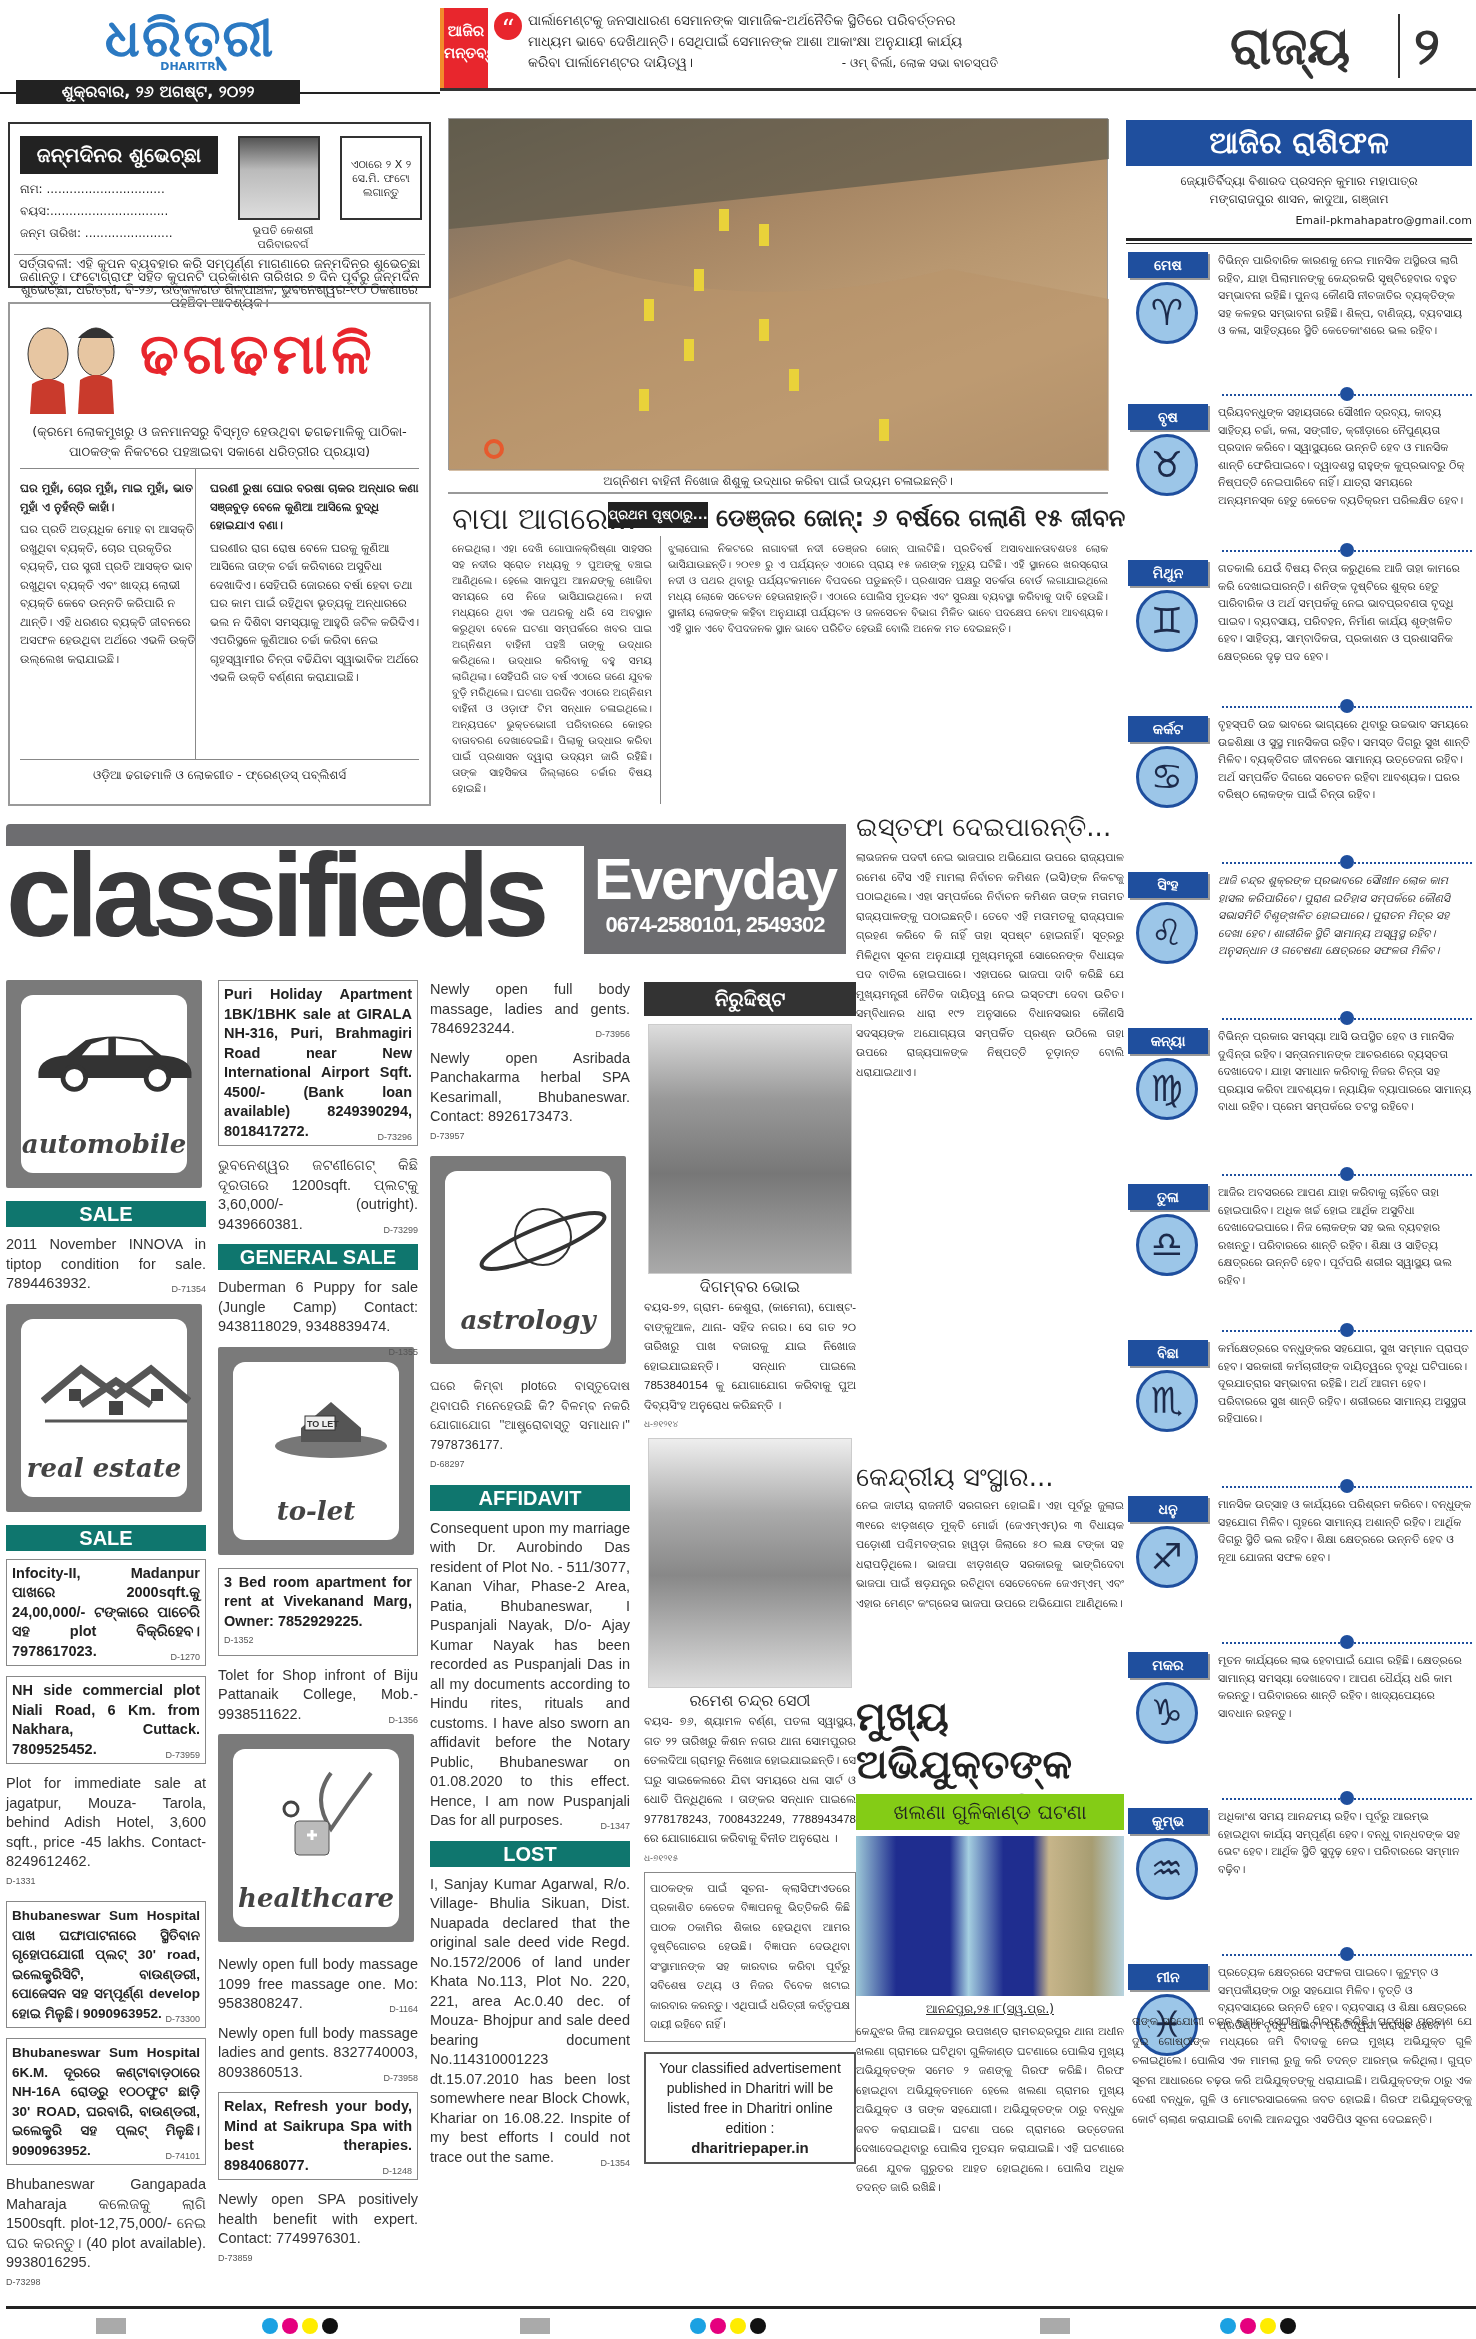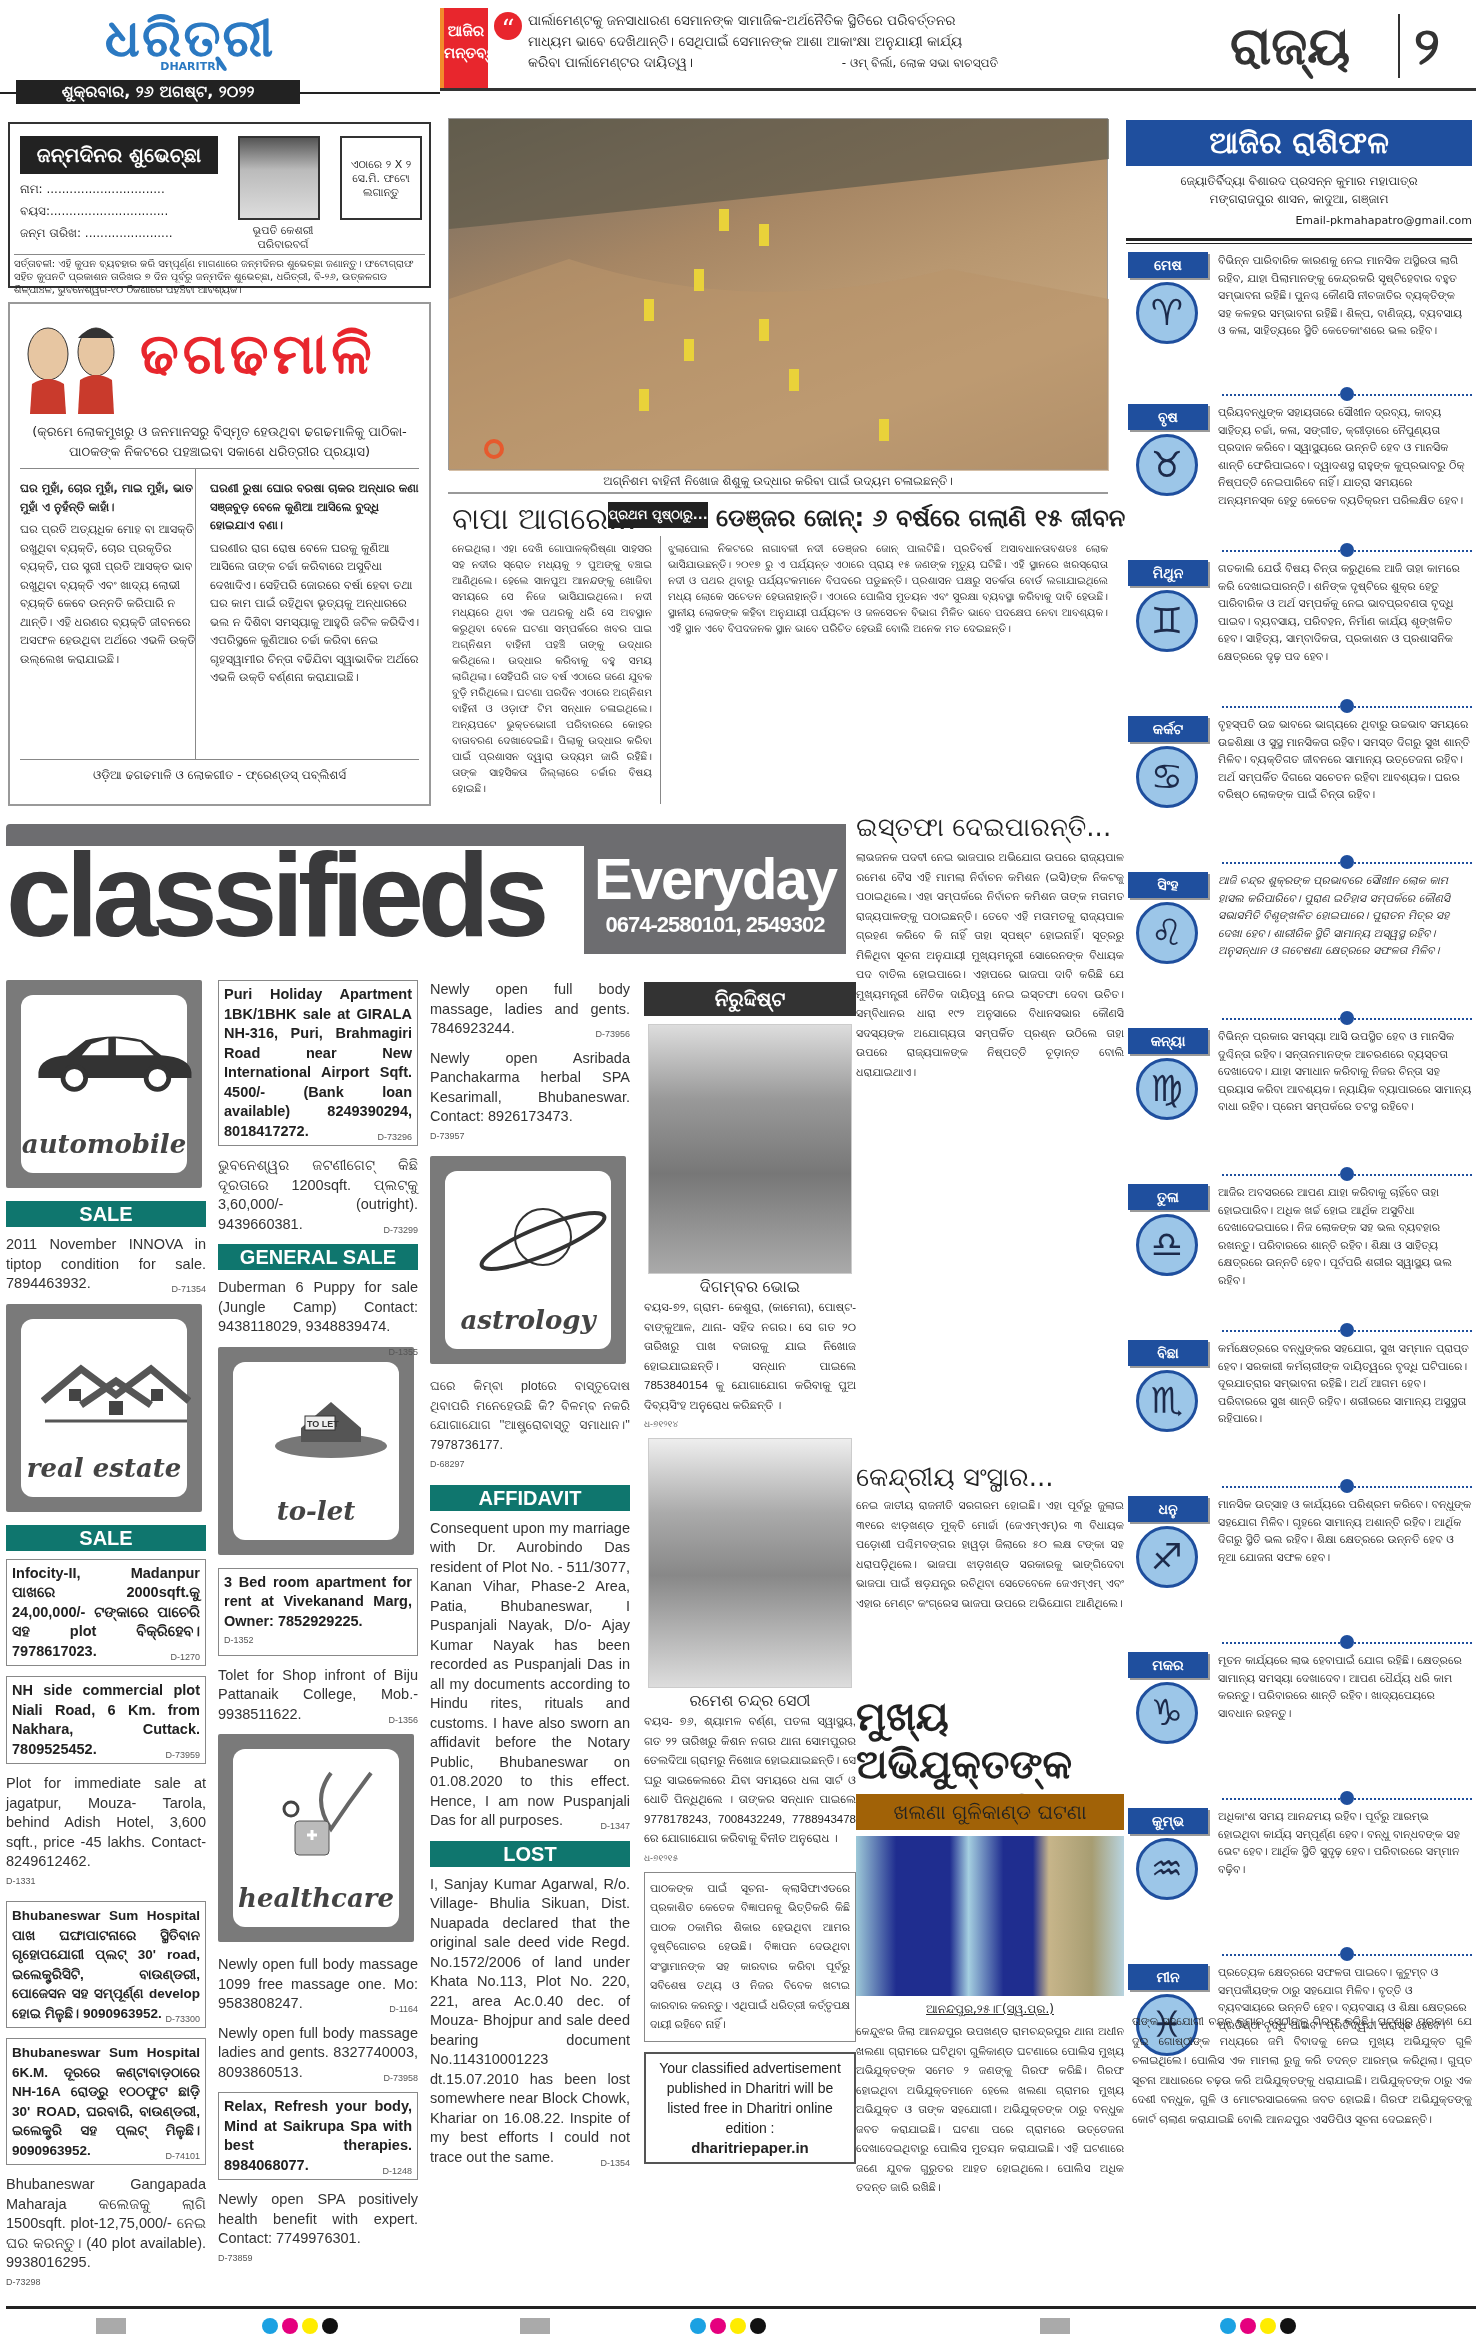--- a/index.html
+++ b/index.html
@@ -19,21 +19,21 @@
 .topline{left:440px;top:88px;width:1036px;border-top:3px solid #333}
 .section-title{left:1230px;top:14px;width:200px;height:70px;font-size:52px;font-weight:bold;color:#333;line-height:64px}
 .page-num{left:1398px;top:14px;width:60px;font-size:52px;font-weight:bold;color:#333;line-height:64px;border-left:2px solid #333;padding-left:14px}
 
 .bday{left:8px;top:122px;width:423px;height:166px;border:2px solid #333}
 .bday .head{position:absolute;left:10px;top:12px;width:198px;height:38px;background:#222;color:#fff;font-weight:bold;font-size:20px;line-height:38px;text-align:center}
 .bday .field{position:absolute;left:10px;font-size:12px;width:200px;white-space:nowrap;overflow:hidden}
 .bday .photo{position:absolute;left:228px;top:12px;width:82px;height:84px;border:2px solid #333;background:linear-gradient(180deg,#555 0%,#bbb 40%,#ddd 100%)}
 .bday .photo-cap{position:absolute;left:218px;top:100px;width:110px;font-size:11px;text-align:center;line-height:14px}
 .bday .slot{position:absolute;left:330px;top:12px;width:82px;height:84px;border:2px solid #333;font-size:11px;text-align:center;padding-top:20px;line-height:14px}
-.bday .note{position:absolute;left:4px;right:4px;top:130px;border-top:1px solid #888;font-size:10px;line-height:13px;padding-top:2px;text-align:left}
+.bday .note{position:absolute;left:4px;right:4px;top:130px;border-top:1px solid #888;font-size:13px;line-height:13px;padding-top:2px;text-align:center}
 
 .dhaga{left:8px;top:302px;width:423px;height:504px;border:2px solid #999}
 .dhaga .title{position:absolute;left:130px;top:10px;width:280px;font-size:56px;font-weight:bold;color:#e8262d;line-height:80px;letter-spacing:4px}
 .dhaga .cartoon{position:absolute;left:8px;top:10px;width:110px;height:100px}
 .dhaga .sub{position:absolute;left:6px;right:6px;top:118px;font-size:13px;text-align:center;line-height:20px}
 .dhaga .cols{position:absolute;left:10px;right:10px;top:164px;height:292px;border-top:1px solid #888;border-bottom:1px solid #888}
 .dhaga .col{position:absolute;top:10px;width:186px;font-size:11.5px;line-height:18.5px}
 .dhaga .col .verse{font-weight:bold;margin-bottom:4px}
 .dhaga .divider{position:absolute;left:175px;top:0;bottom:0;border-left:1px solid #888}
 .dhaga .credit{position:absolute;left:0;right:0;top:464px;font-size:12px;text-align:center}
@@ -78,21 +78,21 @@
 .person{width:204px;height:250px;margin:0 auto 4px;border:1px solid #ccc}
 .pname{font-size:16px;text-align:center;margin:2px 0}
 .pdesc{font-size:11.5px;line-height:19.5px;text-align:justify}
 .pcode{font-size:9px;color:#555;margin:4px 0 8px}
 .notice{border:1px solid #888;padding:6px 5px;font-size:11px;line-height:19.5px;margin-top:8px;text-align:justify}
 .promo{border:2px solid #555;padding:4px;font-size:14px;line-height:20px;text-align:center;margin-top:10px}
 .promo b{font-size:15px}
 
 .rn-title{font-size:26px;line-height:34px}
 .big-head{left:856px;top:1692px;width:268px;font-size:40px;font-weight:bold;line-height:48px}
-.kicker{left:856px;top:1794px;width:268px;height:36px;background:#a16207;font-size:20px;text-align:center;line-height:36px}
+.kicker{left:856px;top:1794px;width:268px;height:36px;background:#84cc16;font-size:20px;text-align:center;line-height:36px}
 .crime-photo{left:856px;top:1836px;width:268px;height:160px;background:linear-gradient(90deg,#9ec9d8 0%,#1f2d8f 15%,#1f2d8f 35%,#a5cfe0 42%,#1f2d8f 55%,#1f2d8f 66%,#c7b58a 72%,#a79d72 88%,#b8d4e0 100%)}
 .dateline2{left:856px;top:2002px;width:268px;font-size:12px;text-align:center;text-decoration:underline}
 
 .foot-rule{left:6px;top:2306px;width:1470px;border-top:3px solid #222}
 .reg{width:30px;height:16px;background:#aaa}
 .cmyk{width:16px;height:16px;border-radius:50%}
 </style>
 </head>
 <body>
 

